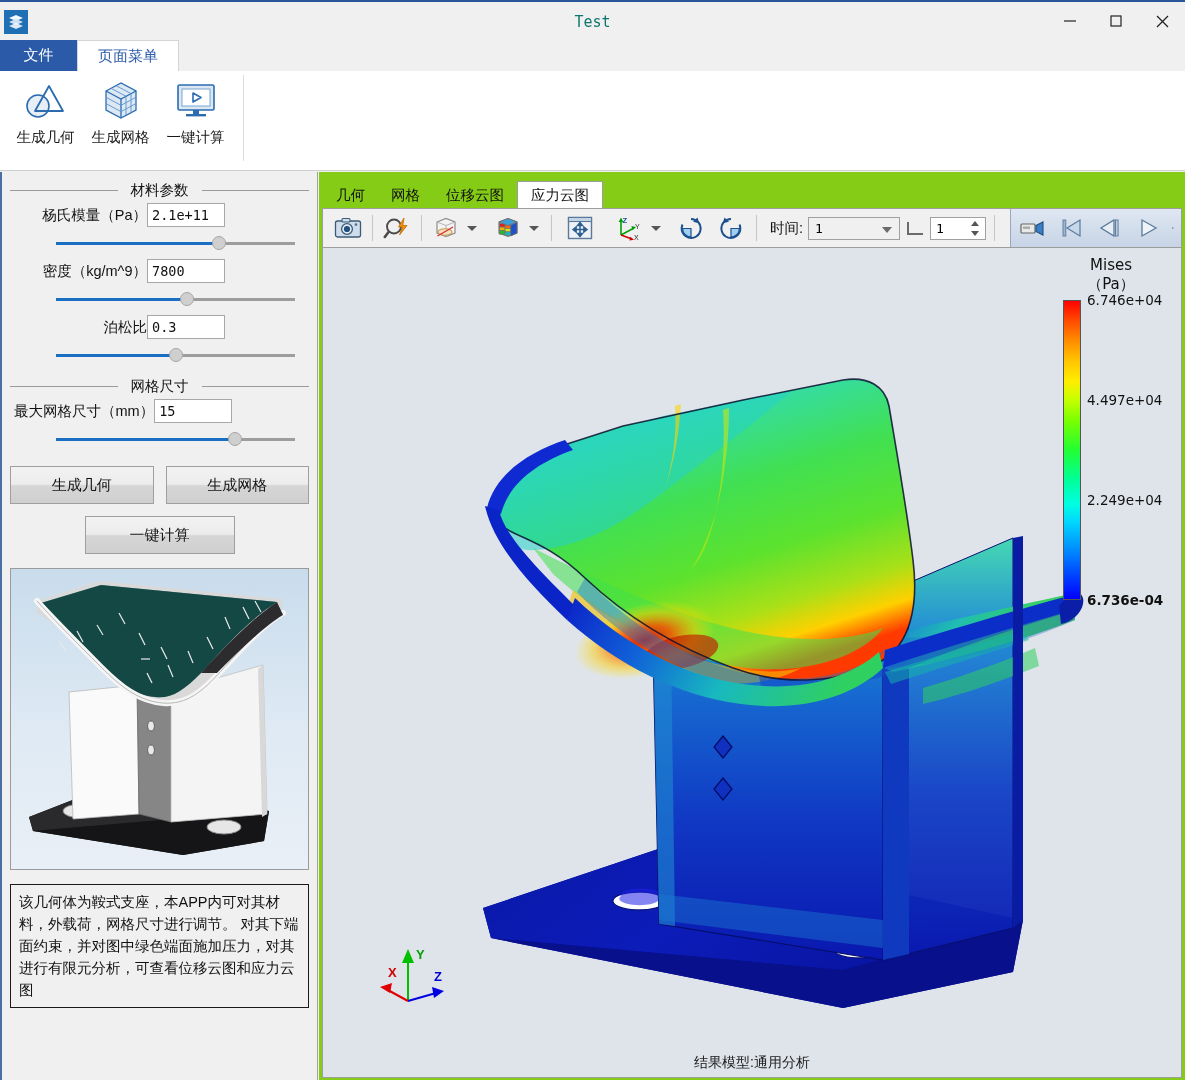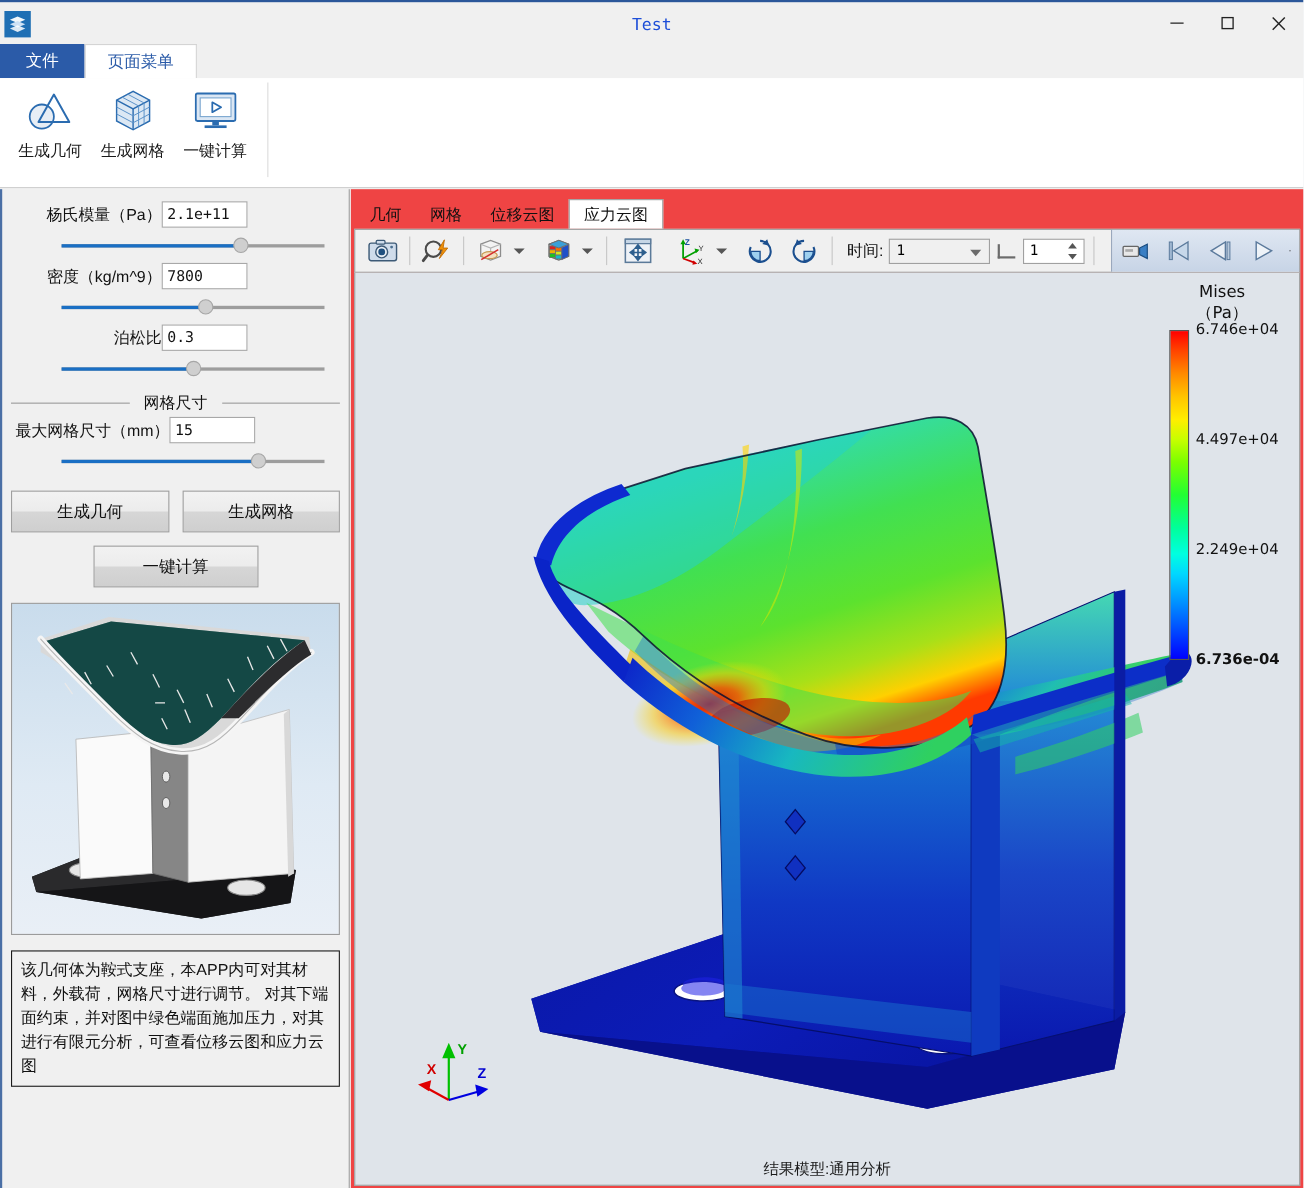--- a/index.html
+++ b/index.html
@@ -26,21 +26,21 @@
     width: 24px; height: 24px; margin-left: 4px; margin-top: 2px;
     background: #1f6fb4;
     display: flex; align-items: center; justify-content: center;
     position: relative;
   }
   .app-logo svg { display:block; }
   .title-text {
     position: absolute; left: 0; right: 0; top: 0; height: 40px;
     display: flex; align-items: center; justify-content: center;
     font-family: "DejaVu Sans Mono", "Liberation Mono", monospace;
-    font-size: 15px; color: #1d4ed8;
+    font-size: 15px; color: #0f766e;
     pointer-events: none;
   }
   .wbtns { position: absolute; right: 0; top: 0; height: 40px; display: flex; }
   .wbtn {
     width: 46px; height: 38px; display: flex; align-items: center; justify-content: center;
     color: #222; font-size: 16px;
   }
 
   
   .ribbon-tabs {
@@ -147,21 +147,21 @@
   }
   .desc {
     margin: 14px 8px 0 8px; padding: 6px 8px;
     border: 1px solid #1a1a1a; background: #f0f0f0;
     font-size: 14.5px; line-height: 1.52; color: #111;
   }
 
   
   .right-area {
     position: absolute; left: 319px; top: 172px; width: 866px; height: 908px;
-    background: #ef4444;
+    background: #84cc16;
   }
   .view-tabs {
     position: absolute; left: 4px; top: 10px; height: 26px; display: flex; align-items: flex-end;
   }
   .vtab {
     height: 26px; padding: 0 13px; display: flex; align-items: center;
     font-size: 14.5px; color: #111;
   }
   .vtab.active {
     background: #ffffff; border: 1px solid #9d9d9d; border-bottom: none;
@@ -330,20 +330,21 @@
         <span class="lbl">一键计算</span>
       </div>
 
       <div class="ribbon-sep"></div>
     </div>
   </div>
 
   <div class="left-panel">
 
     <div class="group" style="margin-top:8px;">
+      <div class="group-title">材料参数</div>
 
       <div class="field-row">
         <span class="field-label" style="width:170px;">杨氏模量（Pa）</span>
         <input class="field-input" value="2.1e+11" style="">
       </div>
       <div class="slider-row">
         <div class="slider">
           <div class="track-bg"></div>
           <div class="track-fill" style="width:68%;"></div>
           <div class="knob" style="left:68%;"></div>

